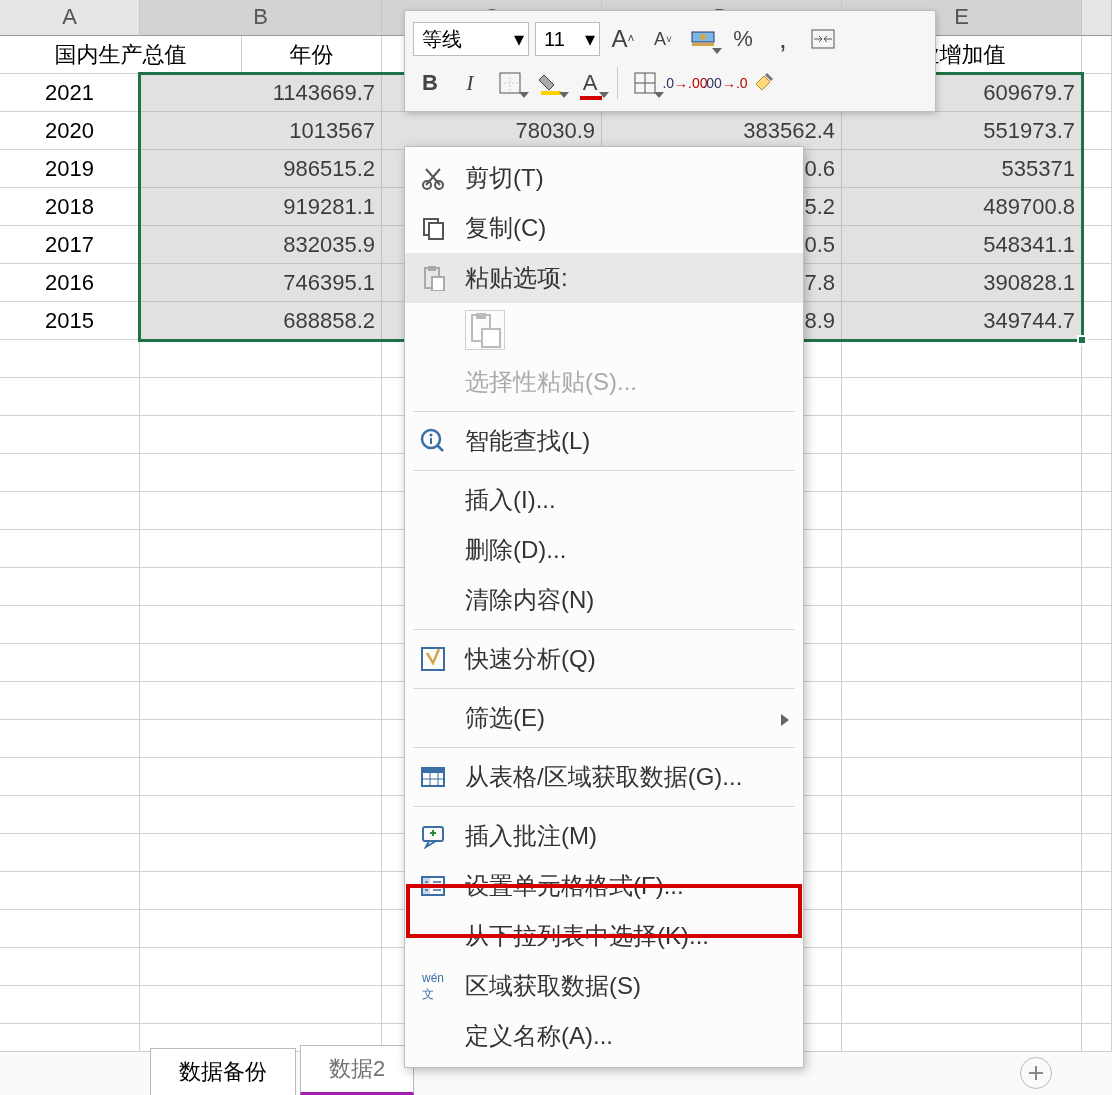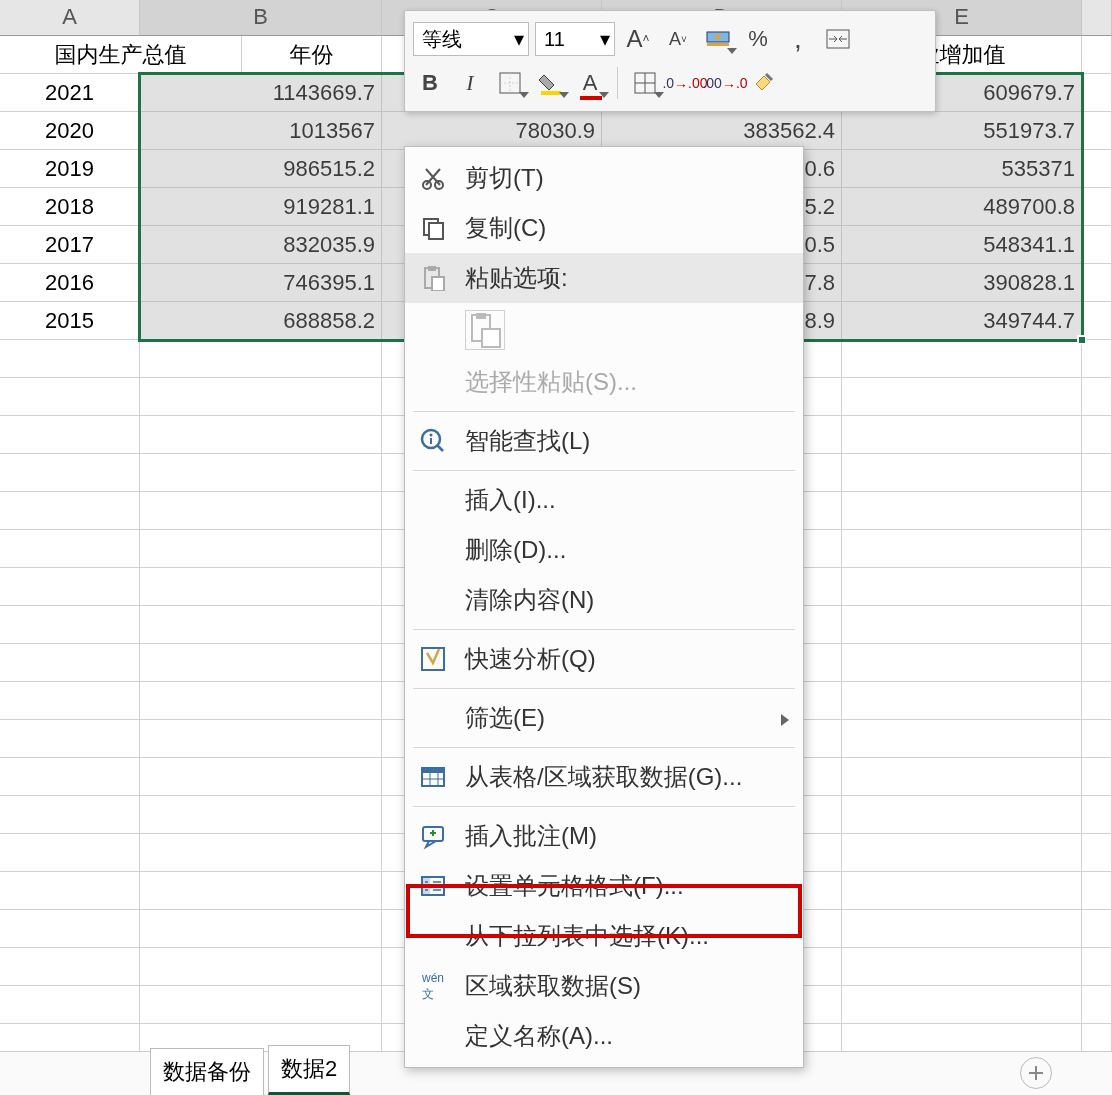--- a/index.html
+++ b/index.html
@@ -171,28 +171,28 @@
     left: 0;
     right: 0;
     height: 44px;
     border-top: 1px solid #ccc;
     display: flex;
     align-items: flex-end;
     padding-left: 150px;
     background: #fafafa;
   }
   .tabs .tab {
-    padding: 8px 12px;
+    padding: 8px 28px;
     border: 1px solid #bbb;
     border-bottom: none;
     background: #fff;
     margin-right: 4px;
     font-size: 22px;
   }
-  .tabs .tab.active { color: #000000; border-bottom: 3px solid #14532d; }
+  .tabs .tab.active { color: #737373; border-bottom: 3px solid #a21caf; }
   .tabs .addtab {
     position: absolute;
     right: 60px;
     bottom: 6px;
     width: 32px;
     height: 32px;
     border: 1px solid #bbb;
     border-radius: 50%;
     display: flex;
     align-items: center;
@@ -441,21 +441,21 @@
        <div class="selHandle"></div>
   </div>
 </div>
 
 <div class="minitb" style="left:404px;">
   <div class="tbrow">
     <div class="combo" style="width:116px;">
       <span>等线</span>
         <span>▾</span>
     </div>
-    <div class="combo" style="width:80px;">
+    <div class="combo" style="width:65px;">
       <span>11</span>
         <span>▾</span>
     </div>
     <div class="ico" style="font-size:24px;">A<span style="font-size:12px;vertical-align:super;">˄</span></div>
     <div class="ico" style="font-size:18px;">A<span style="font-size:10px;vertical-align:super;">˅</span></div>
     <div class="ico dd">
       <svg width="26" height="22" viewBox="0 0 26 22">
           <rect x="2" y="4" width="22" height="10" fill="#7ab8e6" stroke="#336"></rect>
           <circle cx="13" cy="9" r="3" fill="#d4a64a"></circle>
           <rect x="2" y="15" width="22" height="3" fill="#d4a64a"></rect>

